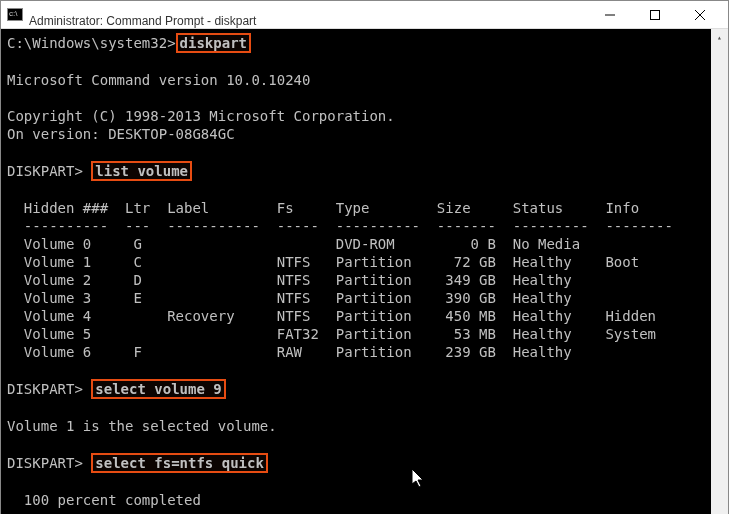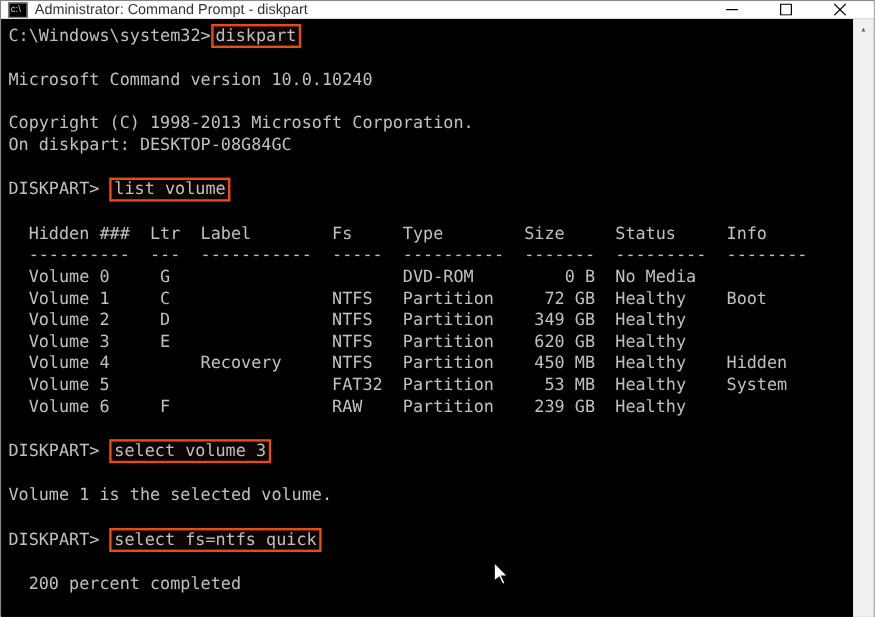--- a/index.html
+++ b/index.html
@@ -35,21 +35,21 @@
       height: 13px;
       background: #000;
       border: 1px solid #888;
       margin-right: 6px;
       position: relative;
       font-size: 8px;
       color: #ccc;
       line-height: 10px;
       padding-left: 1px;
     }
-    .title-text { flex: 1; }
+    .title-text { flex: 1; margin-top: 13px; }
     .window-controls {
       display: flex;
       height: 100%;
     }
     .win-btn {
       width: 45px;
       height: 100%;
       display: flex;
       align-items: center;
       justify-content: center;
@@ -93,20 +93,21 @@
     .sb-track {
       flex: 1;
       background: #f0f0f0;
     }
     .hl {
       border: 2px solid #e74c12;
       background: rgba(231, 76, 18, 0.05);
       padding: 0 2px;
       display: inline-block;
       line-height: 16px;
+      font-weight: bold;
     }
     .cursor-arrow {
       position: absolute;
       left: 412px;
       top: 469px;
       pointer-events: none;
     }
   </style>
 </head>
 <body>
@@ -133,41 +134,41 @@
           </svg>
       </div>
     </div>
   </div>
   <div class="terminal-wrapper">
     <div class="terminal"><span>C:\Windows\system32&gt;</span><span class="hl">diskpart</span>
 
 <span>Microsoft Command version 10.0.10240</span>
 
 <span>Copyright (C) 1998-2013 Microsoft Corporation.</span>
-<span>On diskpart: DESKTOP-08G84GC</span>
+<span>On version: DESKTOP-08G84GC</span>
 
 <span>DISKPART&gt;</span> <span class="hl">list volume</span>
 
 <span>  Hidden ###  Ltr  Label        Fs     Type        Size     Status     Info</span>
 <span>  ----------  ---  -----------  -----  ----------  -------  ---------  --------</span>
 <span>  Volume 0     G                       DVD-ROM         0 B  No Media</span>
 <span>  Volume 1     C                NTFS   Partition     72 GB  Healthy    Boot</span>
 <span>  Volume 2     D                NTFS   Partition    349 GB  Healthy</span>
-<span>  Volume 3     E                NTFS   Partition    620 GB  Healthy</span>
+<span>  Volume 3     E                NTFS   Partition    390 GB  Healthy</span>
 <span>  Volume 4         Recovery     NTFS   Partition    450 MB  Healthy    Hidden</span>
 <span>  Volume 5                      FAT32  Partition     53 MB  Healthy    System</span>
 <span>  Volume 6     F                RAW    Partition    239 GB  Healthy</span>
 
-<span>DISKPART&gt;</span> <span class="hl">select volume 3</span>
+<span>DISKPART&gt;</span> <span class="hl">select volume 9</span>
 
 <span>Volume 1 is the selected volume.</span>
 
 <span>DISKPART&gt;</span> <span class="hl">select fs=ntfs quick</span>
 
-<span>  200 percent completed</span>
+<span>  100 percent completed</span>
 
 
 
  </div>
     <div class="scrollbar">
       <div class="sb-btn">▴</div>
       <div class="sb-track"></div>
 
     </div>
   </div>

